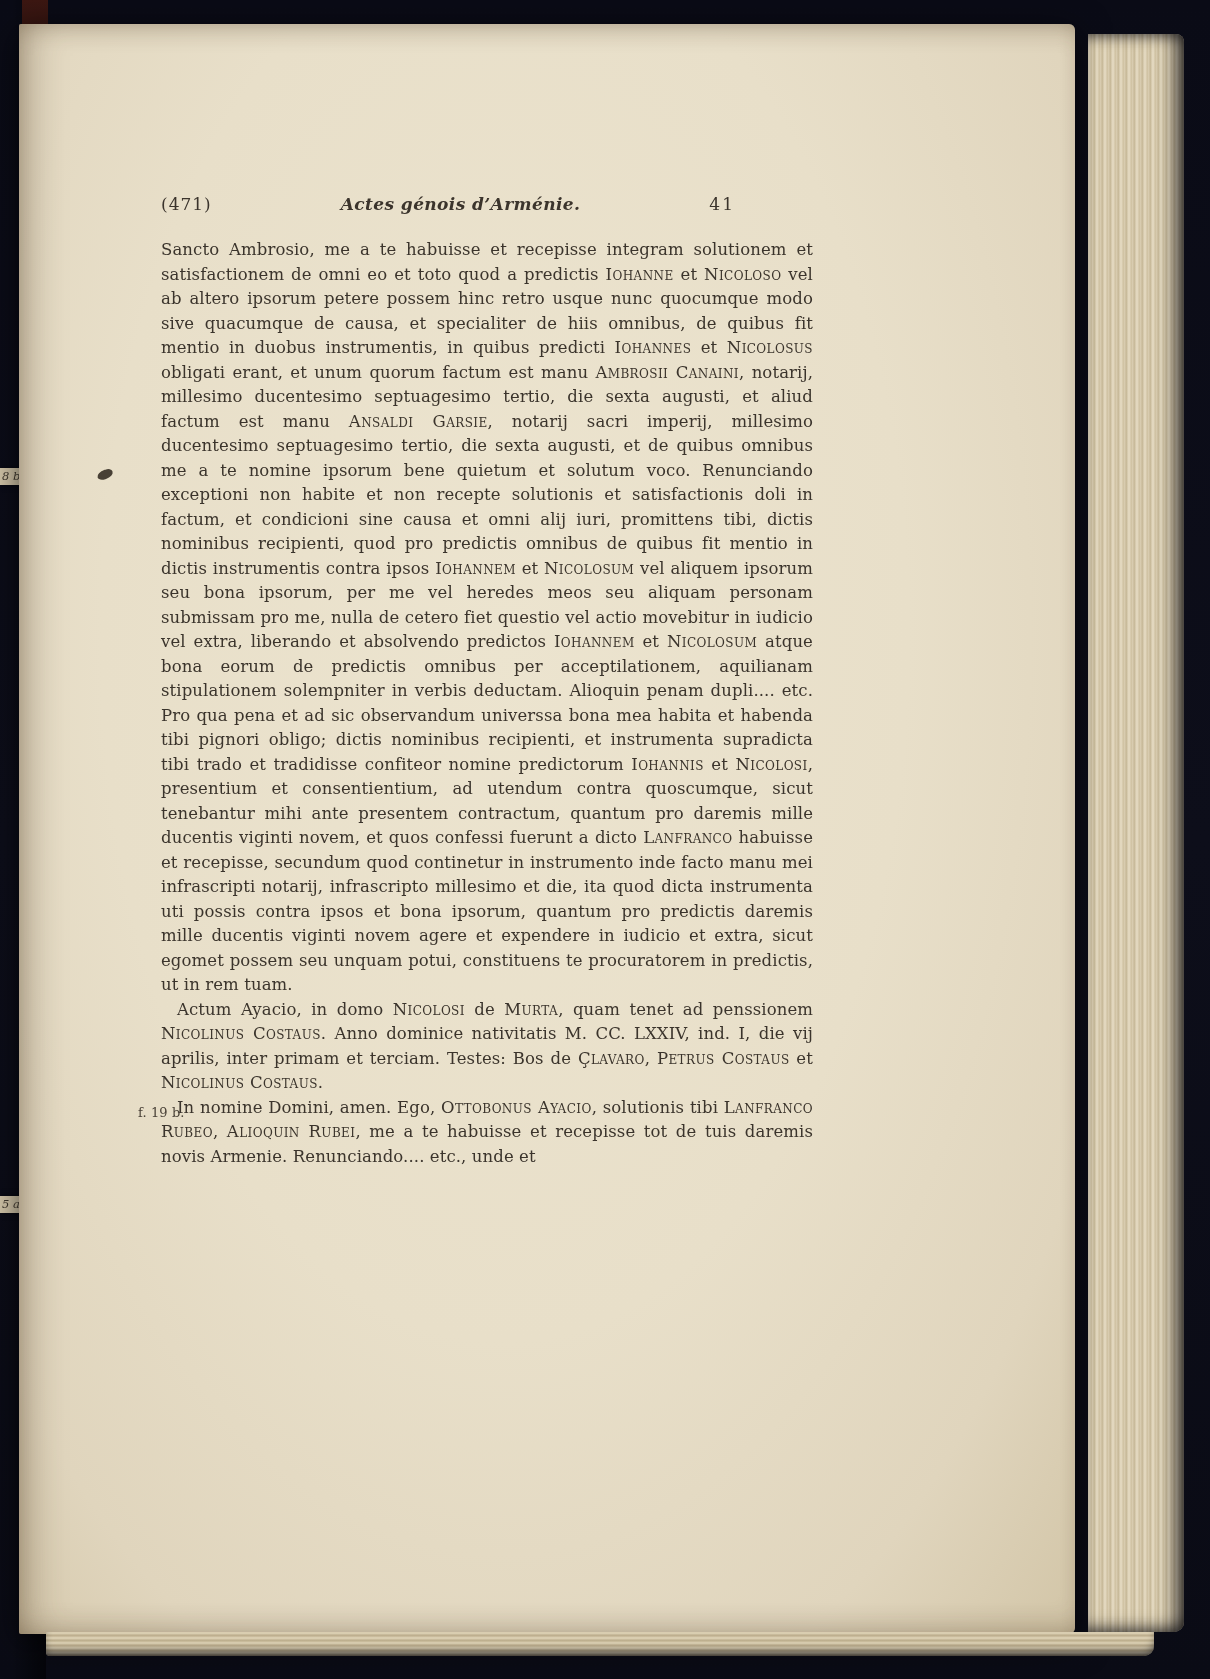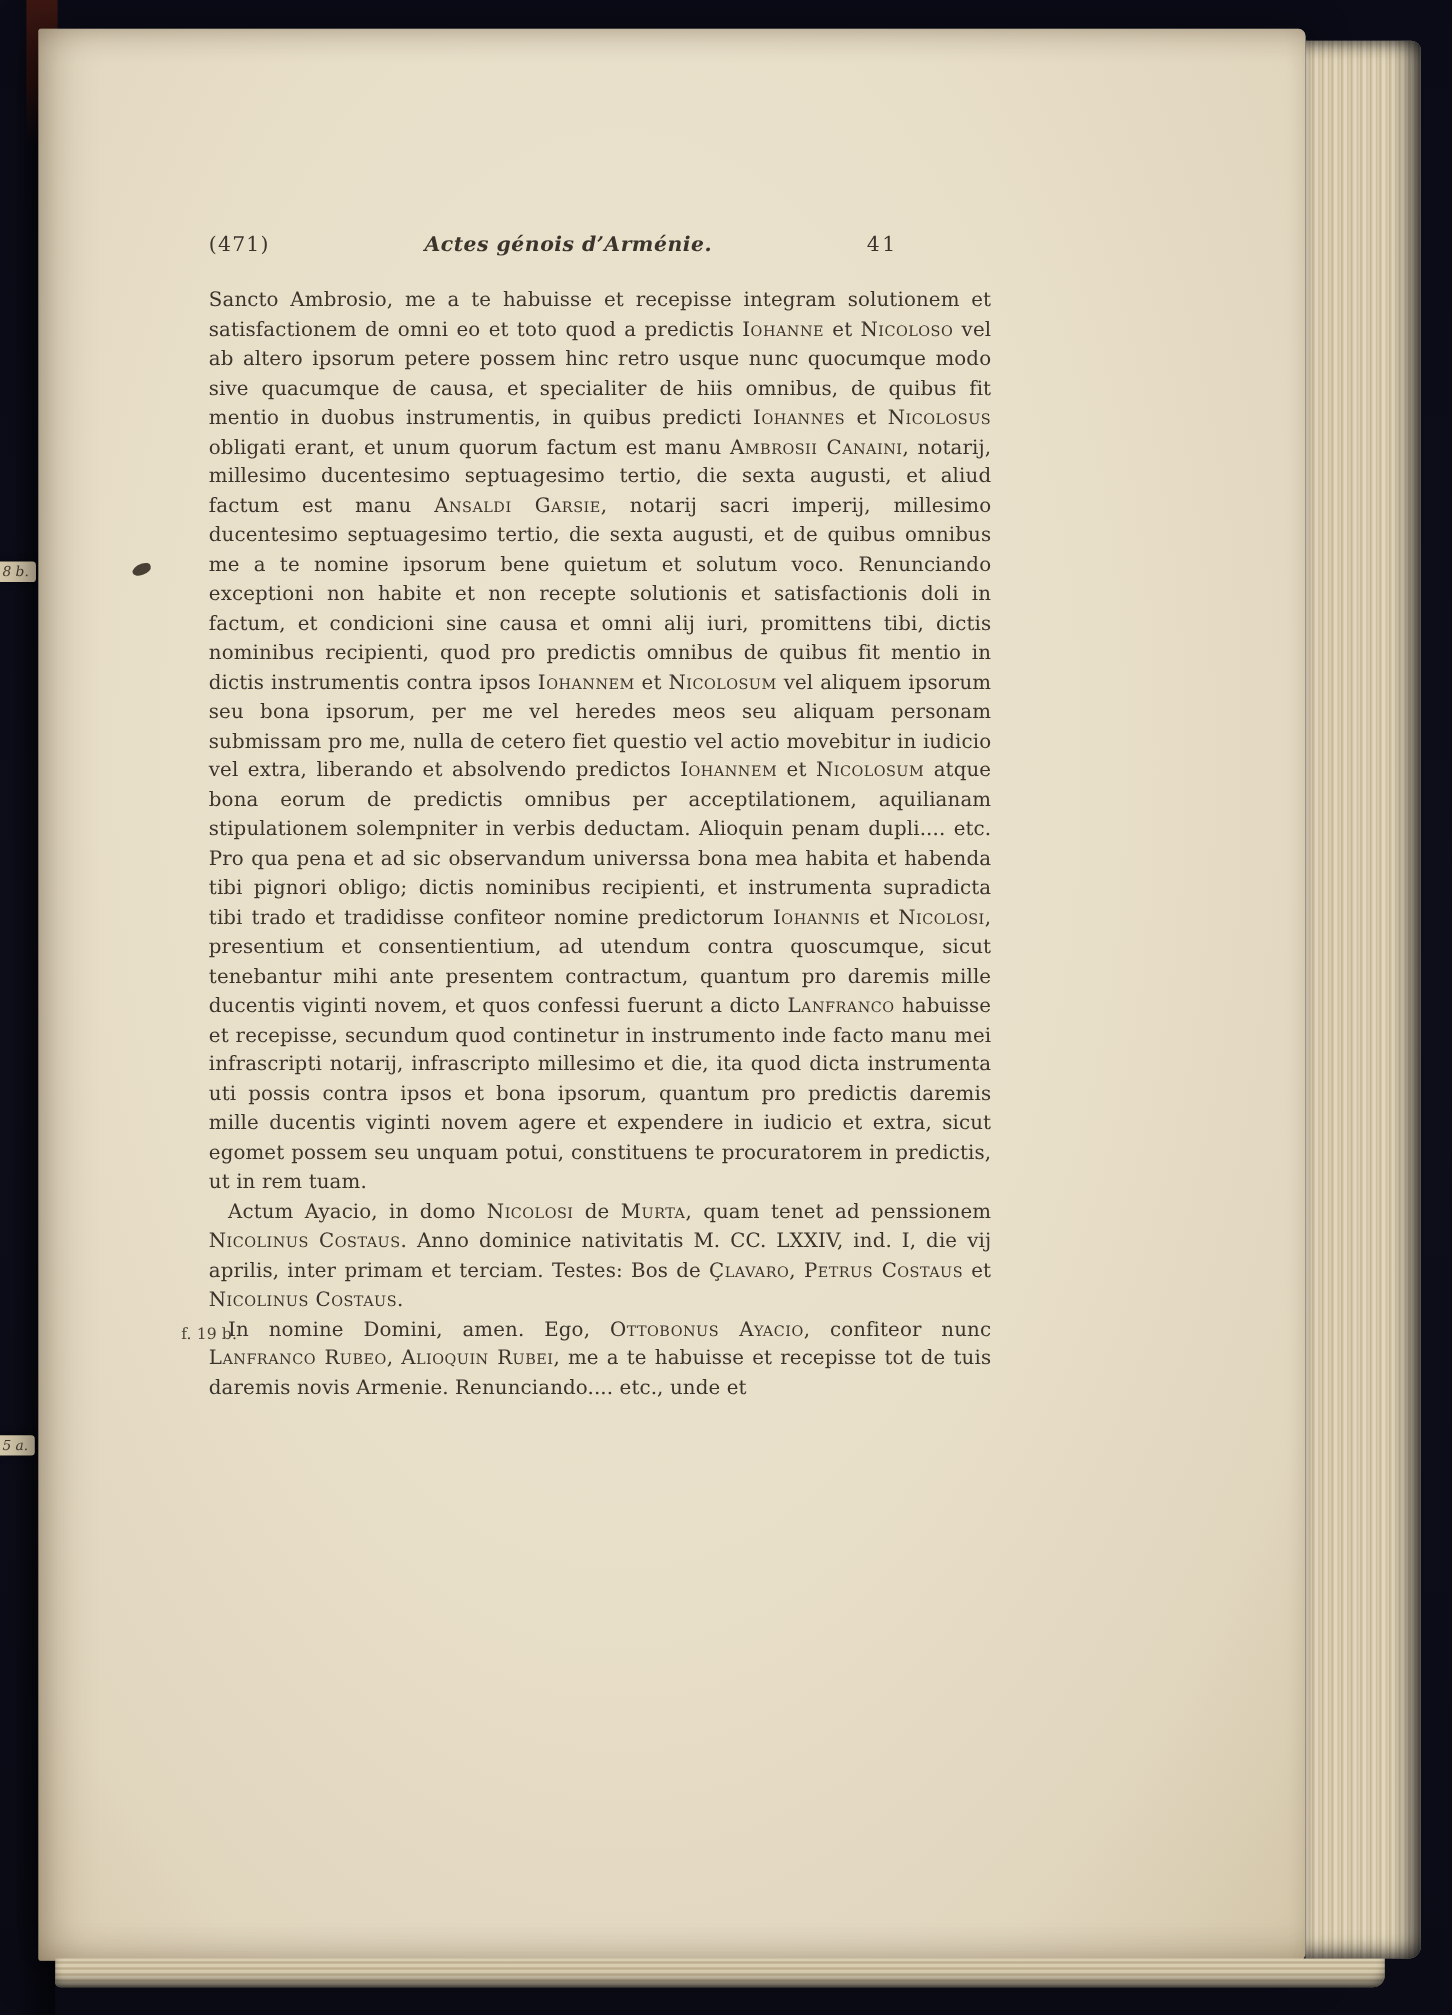--- a/index.html
+++ b/index.html
@@ -28,21 +28,21 @@
   
   .spine-shadow {
     position: absolute;
     left: 12px; top: 0;
     width: 34px; height: 1679px;
     background: linear-gradient(to right, rgba(0,0,0,0) 0%, rgba(0,0,0,0.55) 100%);
   }
   
   .book-page {
     position: absolute;
-    left: 32px; top: 24px;
+    left: 19px; top: 24px;
     width: 1056px; height: 1610px;
     background:
       radial-gradient(ellipse at 46% 38%, #ece4cf 0%, #e8dfc9 50%, #e0d5bd 80%, #d2c5a7 100%);
     box-shadow:
       inset 22px 0 38px -14px rgba(70,50,25,0.38),
       inset 0 14px 26px -14px rgba(70,50,25,0.30),
       inset 0 -16px 30px -16px rgba(70,50,25,0.30),
       0 8px 34px rgba(0,0,0,0.65);
     border-radius: 2px 6px 6px 2px;
   }
@@ -179,21 +179,21 @@
 
       <div class="body-text">
 
         <p class="para"><span>Sancto Ambrosio, me a te habuisse et recepisse integram solutionem et satisfactionem de omni eo et toto quod a predictis </span><span class="sc">Iohanne</span><span> et </span><span class="sc">Nicoloso</span><span> vel ab altero ipsorum petere possem hinc retro usque nunc quocumque modo sive quacumque de causa, et specialiter de hiis omnibus, de quibus fit mentio in duobus instrumentis, in quibus predicti </span><span class="sc">Iohannes</span><span> et </span><span class="sc">Nicolosus</span><span> obligati erant, et unum quorum factum est manu </span><span class="sc">Ambrosii Canaini</span><span>, notarij, millesimo ducentesimo septuagesimo tertio, die sexta augusti, et aliud factum est manu </span><span class="sc">Ansaldi Garsie</span><span>, notarij sacri imperij, millesimo ducentesimo septuagesimo tertio, die sexta augusti, et de quibus omnibus me a te nomine ipsorum bene quietum et solutum voco. Renunciando exceptioni non habite et non recepte solutionis et satisfactionis doli in factum, et condicioni sine causa et omni alij iuri, promittens tibi, dictis nominibus recipienti, quod pro predictis omnibus de quibus fit mentio in dictis instrumentis contra ipsos </span><span class="sc">Iohannem</span><span> et </span><span class="sc">Nicolosum</span><span> vel aliquem ipsorum seu bona ipsorum, per me vel heredes meos seu aliquam personam submissam pro me, nulla de cetero fiet questio vel actio movebitur in iudicio vel extra, liberando et absolvendo predictos </span><span class="sc">Iohannem</span><span> et </span><span class="sc">Nicolosum</span><span> atque bona eorum de predictis omnibus per acceptilationem, aquilianam stipulationem solempniter in verbis deductam. Alioquin penam dupli.... etc. Pro qua pena et ad sic observandum universsa bona mea habita et habenda tibi pignori obligo; dictis nominibus recipienti, et instrumenta supradicta tibi trado et tradidisse confiteor nomine predictorum </span><span class="sc">Iohannis</span><span> et </span><span class="sc">Nicolosi</span><span>, presentium et consentientium, ad utendum contra quoscumque, sicut tenebantur mihi ante presentem contractum, quantum pro daremis mille ducentis viginti novem, et quos confessi fuerunt a dicto </span><span class="sc">Lanfranco</span><span> habuisse et recepisse, secundum quod continetur in instrumento inde facto manu mei infrascripti notarij, infrascripto millesimo et die, ita quod dicta instrumenta uti possis contra ipsos et bona ipsorum, quantum pro predictis daremis mille ducentis viginti novem agere et expendere in iudicio et extra, sicut egomet possem seu unquam potui, constituens te procuratorem in predictis, ut in rem tuam.</span></p>
 
         <p class="para indented"><span>Actum Ayacio, in domo </span><span class="sc">Nicolosi</span><span> de </span><span class="sc">Murta</span><span>, quam tenet ad penssionem </span><span class="sc">Nicolinus Costaus</span><span>. Anno dominice nativitatis M. CC. LXXIV, ind. I, die vij aprilis, inter primam et terciam. Testes: Bos de </span><span class="sc">Çlavaro</span><span>, </span><span class="sc">Petrus Costaus</span><span> et </span><span class="sc">Nicolinus Costaus</span><span>.</span></p>
 
 
         <div class="final-block">
           <span class="margin-note">f. 19 b.</span>
-          <p class="para indented"><span>In nomine Domini, amen. Ego, </span><span class="sc">Ottobonus Ayacio</span><span>, confiteor nunc </span><span class="sc">Lanfranco Rubeo</span><span>, </span><span class="sc">Alioquin Rubei</span><span>, me a te habuisse et recepisse tot de tuis daremis novis Armenie. Renunciando.... etc., unde et</span></p>
+          <p class="para indented"><span>In nomine Domini, amen. Ego, </span><span class="sc">Ottobonus Ayacio</span><span>, solutionis tibi </span><span class="sc">Lanfranco Rubeo</span><span>, </span><span class="sc">Alioquin Rubei</span><span>, me a te habuisse et recepisse tot de tuis daremis novis Armenie. Renunciando.... etc., unde et</span></p>
         </div>
 
       </div>
 
     </div>
   </div>
 
   <div class="edges-right"></div>
   <div class="edges-bottom"></div>
 

